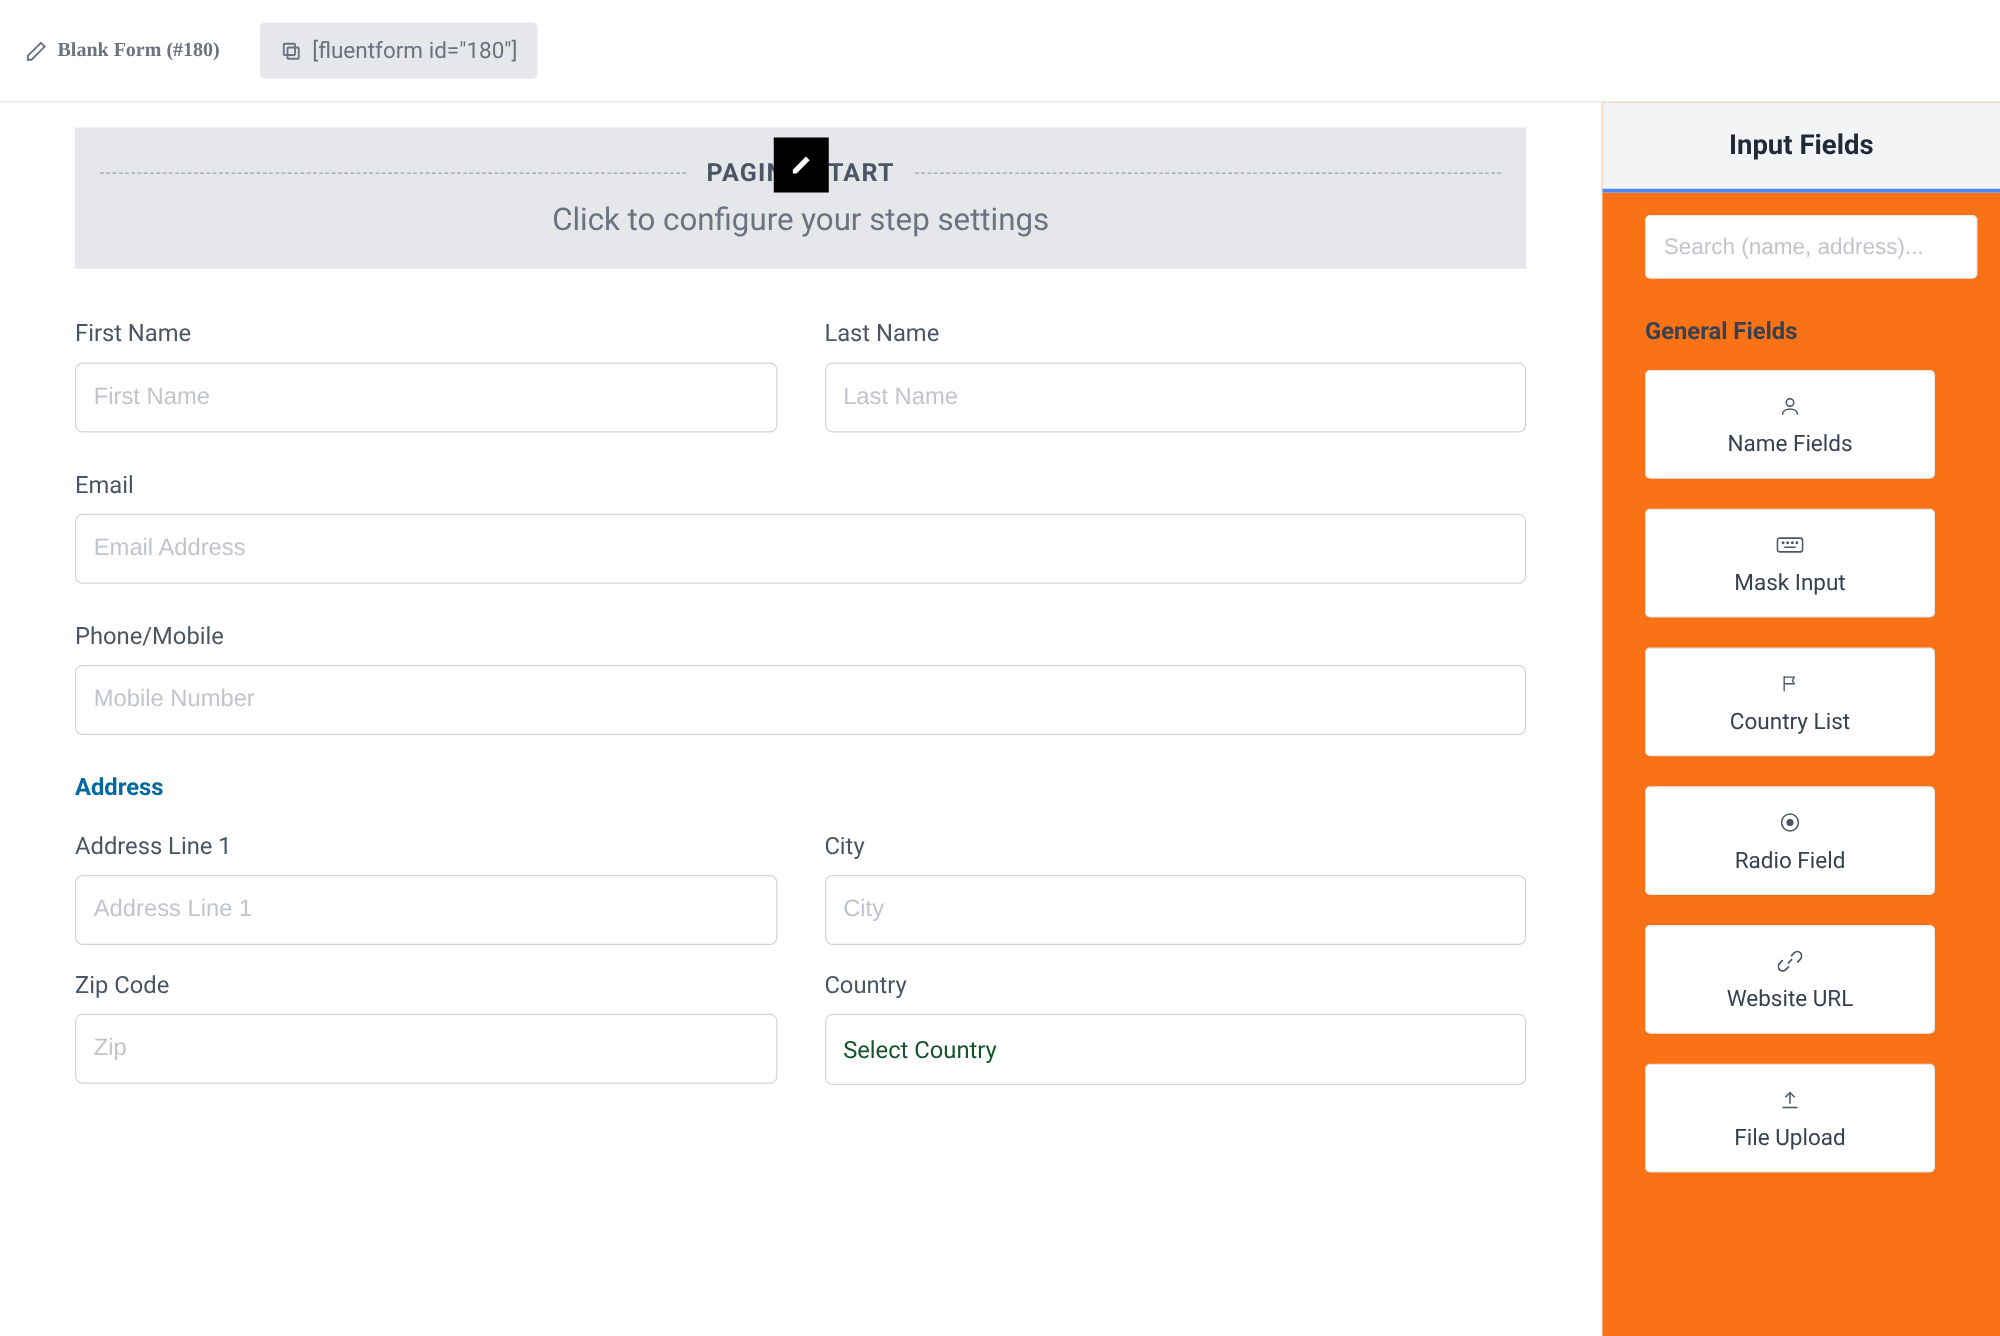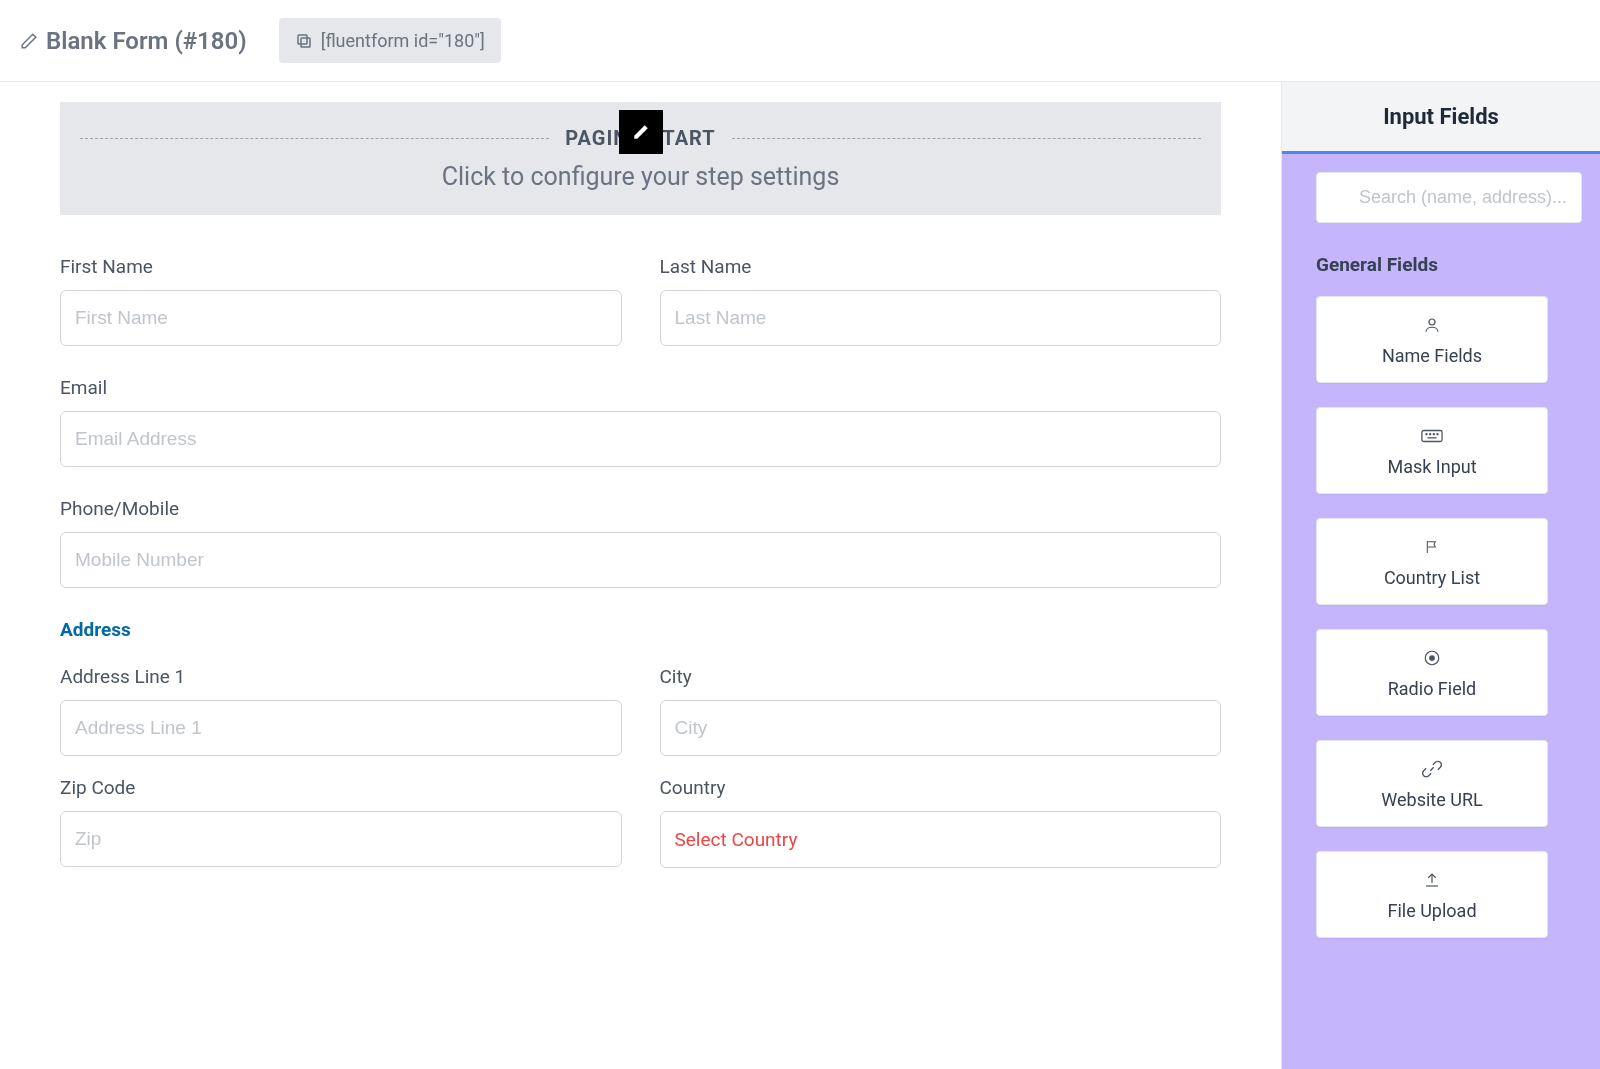--- a/index.html
+++ b/index.html
@@ -13,26 +13,27 @@
     }
     .topbar {
       display: flex;
       align-items: center;
       border-bottom: 1px solid #e5e7eb;
       height: 82px;
       padding: 0 24px 0 20px;
     }
     .form-title-wrap {
       display: flex;
-      align-items: center;
+      align-items: flex-start;
       gap: 8px;
       color: #6b7280;
       font-weight: 600;
-      font-size: 24px;
+      font-size: 16px;
       margin-right: 32px;
+      font-family: Liberation Serif, serif;
     }
     .tabs {
       display: flex;
       gap: 0;
       flex: 1;
     }
     .tab {
       padding: 28px 28px;
       font-size: 20px;
       font-weight: 600;
@@ -148,26 +149,26 @@
       border-radius: 6px;
       font-size: 19px;
       color: #374151;
       background: #fff;
     }
     .text-input::placeholder {
       color: #c0c5cc;
     }
     .select-input {
       appearance: none;
-      color: #ef4444;
+      color: #14532d;
       background: #fff;
     }
     .sidebar {
       width: 318px;
-      background: #c4b5fd;
+      background: #f97316;
       display: flex;
       flex-direction: column;
     }
     .sidebar-header {
       text-align: center;
       font-size: 22px;
       font-weight: 700;
       color: #1f2937;
       padding: 22px 12px;
       border-bottom: 3px solid #4f86f7;
@@ -176,21 +177,20 @@
     .sidebar-search {
       padding: 18px 18px 0 34px;
     }
     .sidebar-search input {
       width: 100%;
       padding: 14px 14px;
       border: 1px solid #e5e7eb;
       border-radius: 4px;
       font-size: 18px;
       background: #fff;
-      text-align: right;
     }
     .sidebar-search input::placeholder {
       color: #c0c5cc;
     }
     .sidebar-section-title {
       font-size: 19px;
       font-weight: 700;
       color: #374151;
       padding: 30px 12px 20px 34px;
     }

